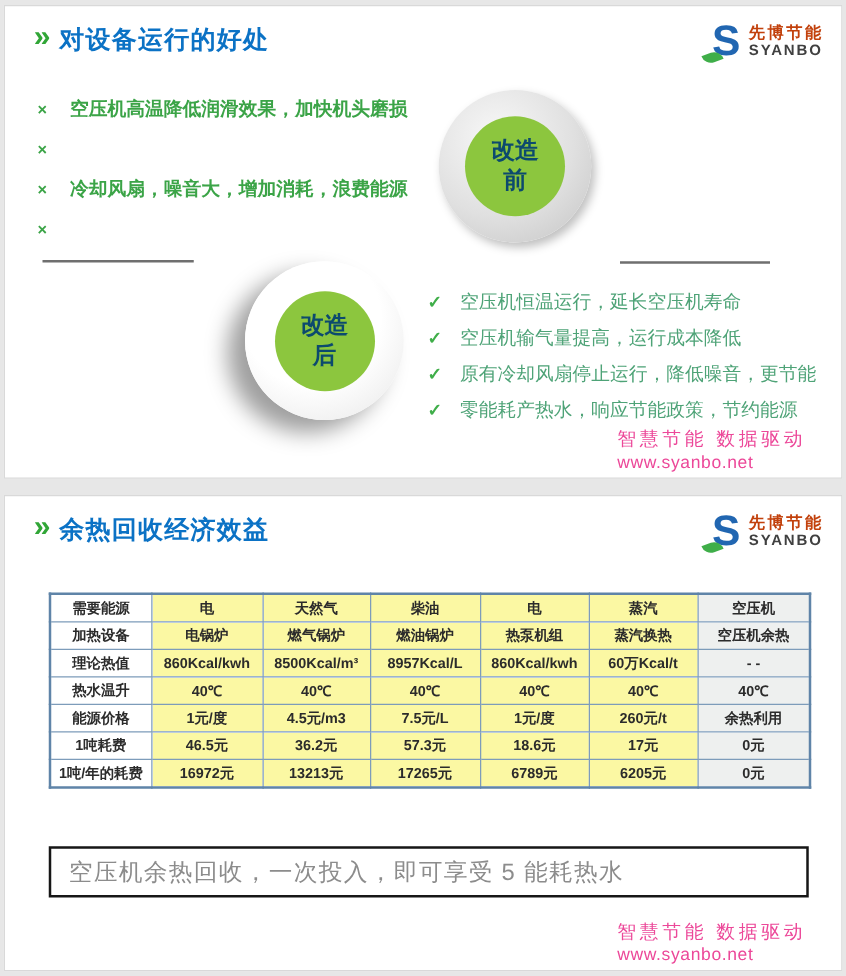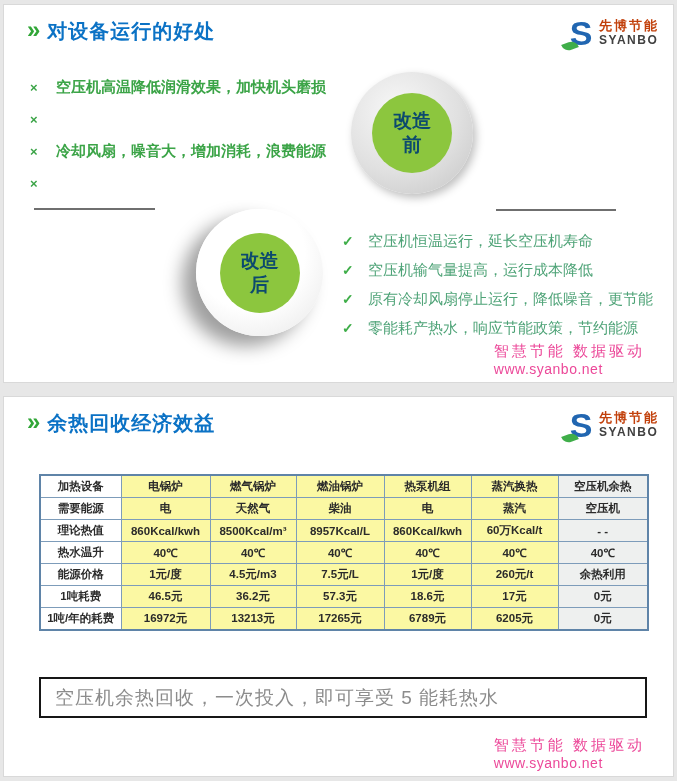--- a/index.html
+++ b/index.html
@@ -180,38 +180,38 @@
       <col style="width:81px">
         <col style="width:89px">
         <col style="width:86px">
       <col style="width:88px">
         <col style="width:87px">
         <col style="width:87px">
         <col style="width:90px">
     </colgroup>
     <tbody>
         <tr>
+          <td>需要能源</td>
+          <td>电</td>
+          <td>天然气</td>
+          <td>柴油</td>
+          <td>电</td>
+          <td>蒸汽</td>
+          <td>空压机</td>
+        </tr>
+        <tr>
           <th>加热设备</th>
           <th>电锅炉</th>
           <th>燃气锅炉</th>
           <th>燃油锅炉</th>
           <th>热泵机组</th>
           <th>蒸汽换热</th>
           <th>空压机余热</th>
         </tr>
         <tr>
-          <td>需要能源</td>
-          <td>电</td>
-          <td>天然气</td>
-          <td>柴油</td>
-          <td>电</td>
-          <td>蒸汽</td>
-          <td>空压机</td>
-        </tr>
-        <tr>
           <td>理论热值</td>
           <td>860Kcal/kwh</td>
           <td>8500Kcal/m³</td>
           <td>8957Kcal/L</td>
           <td>860Kcal/kwh</td>
           <td>60万Kcal/t</td>
           <td>- -</td>
         </tr>
         <tr>
           <td>热水温升</td>

